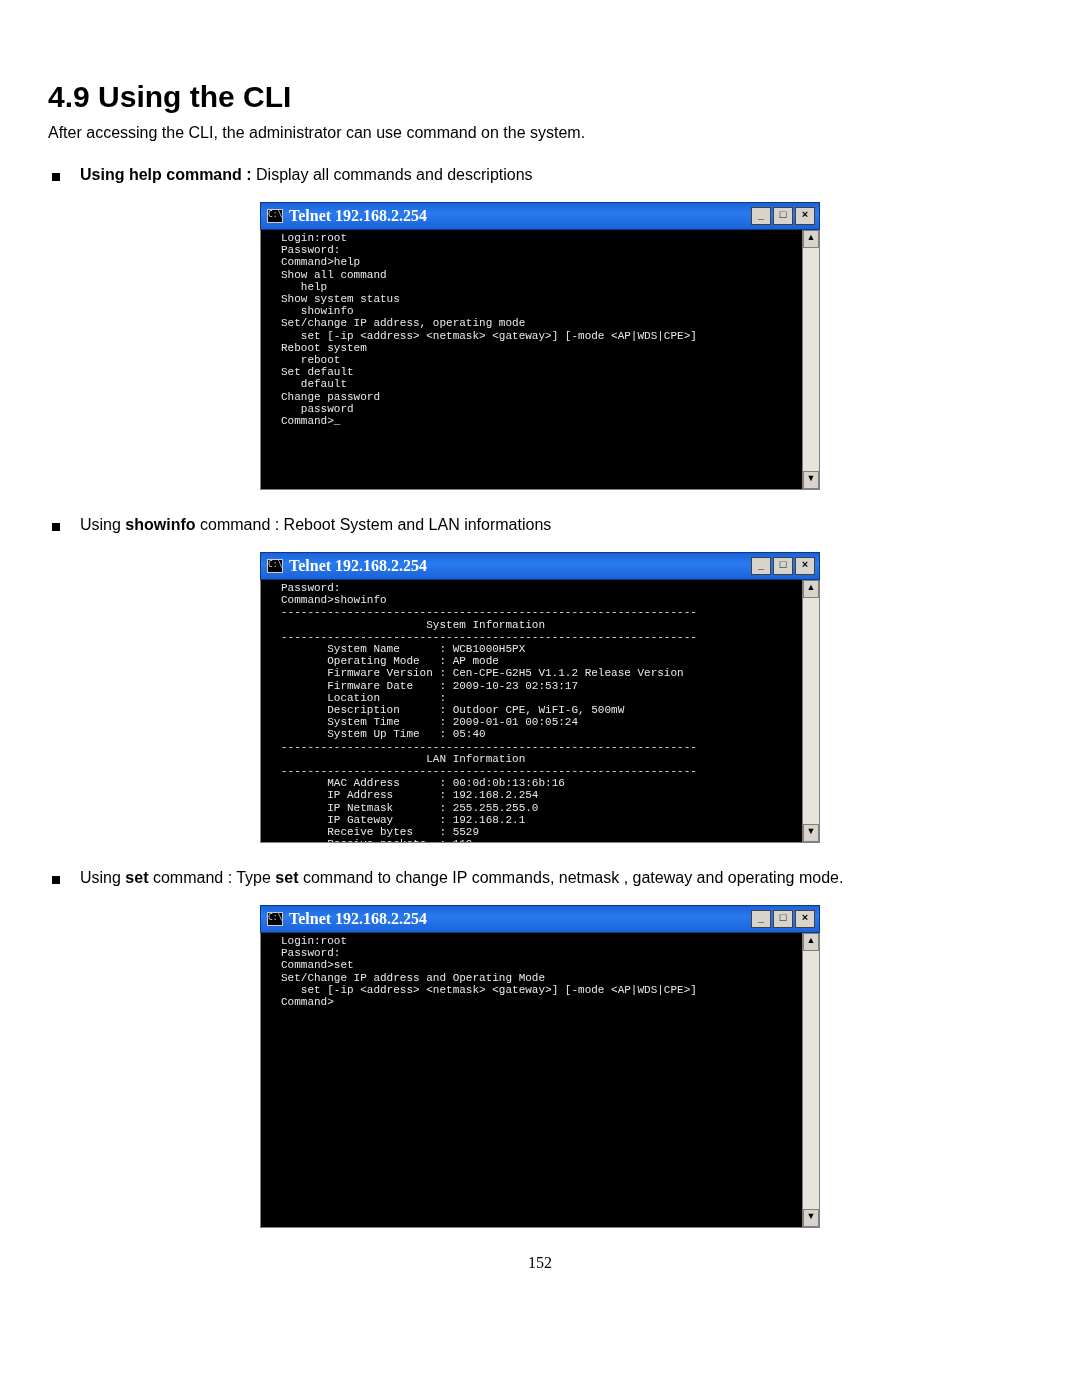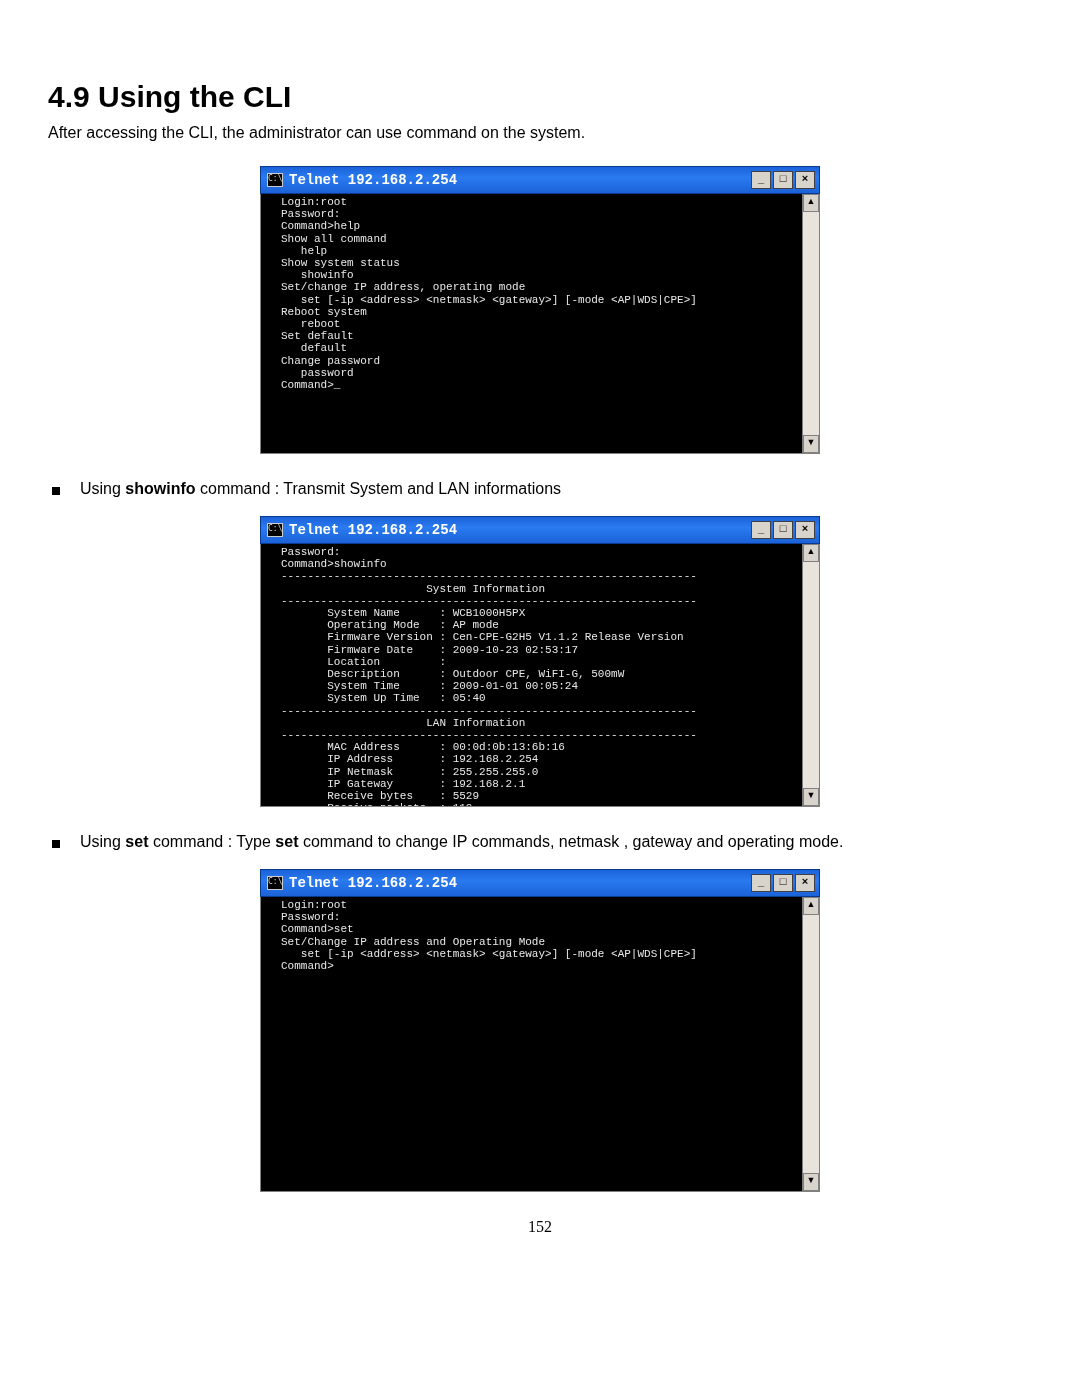--- a/index.html
+++ b/index.html
@@ -66,23 +66,23 @@
     background: #000;
     border: 1px solid #ccc;
     font-size: 8px;
     color: #ccc;
     text-align: center;
     line-height: 10px;
     font-family: monospace;
   }
   .title-text {
     color: #ffffff;
-    font-size: 14px;
+    font-size: 16px;
     font-weight: bold;
-    font-family: Liberation Mono, monospace;
+    font-family: Liberation Serif, serif;
   }
   .win-controls {
     display: flex;
     gap: 2px;
   }
   .win-btn {
     width: 18px;
     height: 16px;
     background: #d8d4cc;
     border: 1px solid #404040;
@@ -138,20 +138,26 @@
   }
 </style>
 </head>
 <body>
 
 <div class="page">
 
   <h2 class="section-title">4.9 Using the CLI</h2>
   <p class="intro-text">After accessing the CLI, the administrator can use command on the system.</p>
 
+  <div class="bullet-row">
+    <div class="bullet"></div>
+    <div class="bullet-text">
+      <span class="bold">Using help command :</span><span> Display all commands and descriptions</span>
+    </div>
+  </div>
 
   <div class="terminal-wrap">
     <div class="titlebar">
       <div class="titlebar-left">
         <div class="title-icon">C:\</div>
         <div class="title-text">Telnet 192.168.2.254</div>
       </div>
       <div class="win-controls">
         <div class="win-btn">_</div>
         <div class="win-btn">□</div>
@@ -179,21 +185,21 @@
         <div class="scroll-btn">▲</div>
         <div class="scroll-track"></div>
         <div class="scroll-btn">▼</div>
       </div>
     </div>
   </div>
 
   <div class="bullet-row">
     <div class="bullet"></div>
     <div class="bullet-text">
-      <span>Using </span><span class="bold">showinfo</span><span> command : Transmit System and LAN informations</span>
+      <span>Using </span><span class="bold">showinfo</span><span> command : Reboot System and LAN informations</span>
     </div>
   </div>
 
   <div class="terminal-wrap">
     <div class="titlebar">
       <div class="titlebar-left">
         <div class="title-icon">C:\</div>
         <div class="title-text">Telnet 192.168.2.254</div>
       </div>
       <div class="win-controls">

